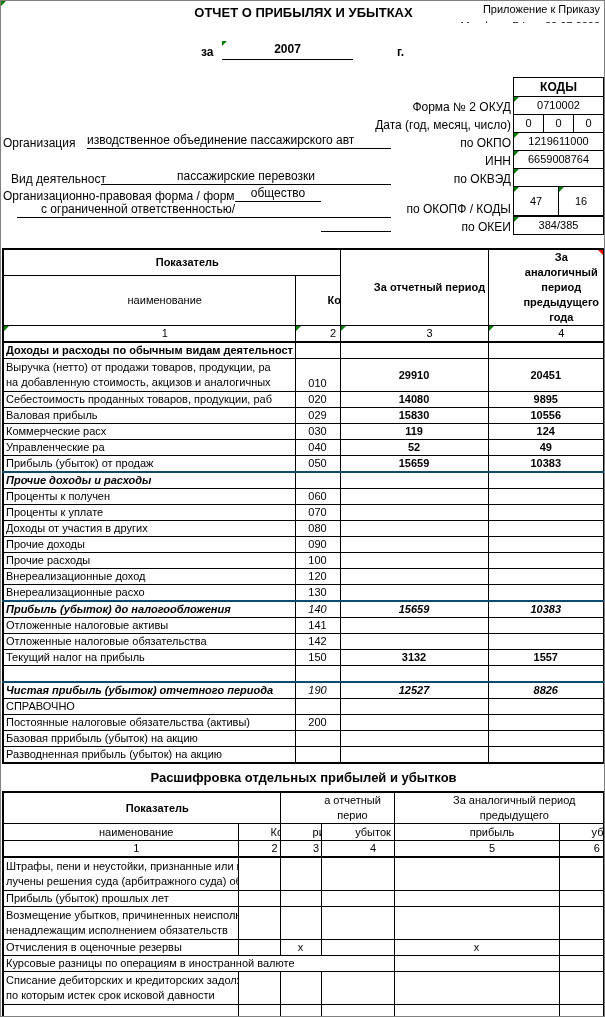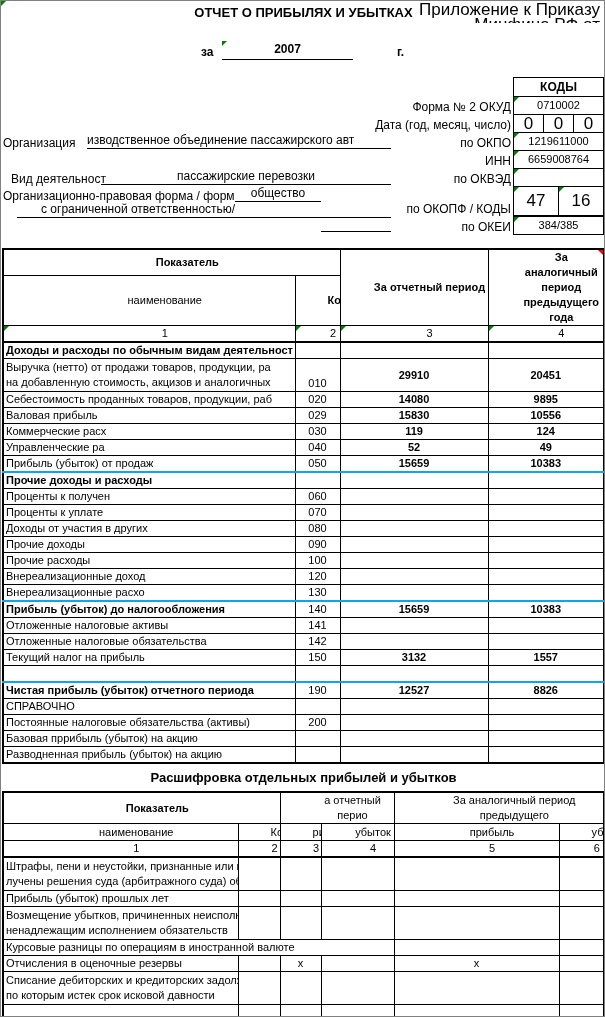--- a/index.html
+++ b/index.html
@@ -1,39 +1,39 @@
 <!DOCTYPE html>
 <html style="--grn: #008000; --red: #ff0000;"><head>
 <meta charset="utf-8">
 <style>
   :root{ --grn:#008000; --red:#ff0000; }
   *{margin:0;padding:0;box-sizing:border-box;}
   body{background:#fff;font-family:"Liberation Sans","DejaVu Sans",sans-serif;color:#000;}
   .page{position:relative;width:605px;height:1017px;border:1px solid #808080;background:#fff;overflow:hidden;}
   .abs{position:absolute;}
   .b{font-weight:bold;}
-  .f11{font-size:17px;line-height:15px;}
+  .f11{font-size:11px;line-height:15px;}
   .f12{font-size:12px;line-height:16px;}
   .f13{font-size:13px;line-height:17px;}
   .rt{text-align:right;}
   .ct{text-align:center;}
   .box{position:absolute;border:1px solid #000;text-align:center;font-size:11px;line-height:16px;overflow:hidden;}
   .ul{border-bottom:1px solid #000;}
   .clip{white-space:nowrap;overflow:hidden;}
   .tri-g{position:absolute;left:0;top:0;width:0;height:0;border-top:5px solid var(--grn);border-right:5px solid transparent;}
   .tri-r{position:absolute;right:0;top:0;width:0;height:0;border-top:5px solid var(--red);border-left:5px solid transparent;}
   table{border-collapse:collapse;table-layout:fixed;font-size:11px;}
   .rpt{position:absolute;left:1px;width:601px;border:2px solid #000;}
   .rpt td{border:1px solid #000;height:16px;line-height:15px;padding:0 1px;vertical-align:middle;position:relative;overflow:hidden;}
   .rpt td.n{text-align:left;padding-left:2px;white-space:nowrap;}
   .rpt td.cd{text-align:center;}
   .rpt td.v{text-align:center;font-weight:bold;margin-left:24px;}
   .rpt thead td{text-align:center;padding-left:32px;}
   .rpt tr.nums td{border-bottom:2px solid #000;}
-  .rpt tr.tt td{border-top:2px solid #0ea5e9;}
+  .rpt tr.tt td{border-top:2px solid #0c4a6e;font-style:italic;}
   .rpt td.h2l{height:33px;}
   .rpt td.vb{vertical-align:bottom;}
   .rpt td.ovf{overflow:visible;white-space:nowrap;z-index:3;border-right:hidden;}
   .rpt td.brh{border-right:hidden;}
   .annex2wrap{height:7px;overflow:hidden;}
 </style>
 </head>
 <body>
 
 <div class="page">
@@ -355,33 +355,33 @@
             <div>Возмещение убытков, причиненных неисполнени</div>
             <div>ненадлежащим исполнением обязательств</div>
           </td>
           <td class="cd"></td>
           <td class="cd"></td>
           <td class="cd"></td>
           <td class="cd"></td>
           <td class="cd"></td>
         </tr>
         <tr>
+          <td class="n">Отчисления в оценочные резервы</td>
+          <td class="cd"></td>
+          <td class="cd">х</td>
+          <td class="cd"></td>
+          <td class="cd">х</td>
+          <td class="cd"></td>
+        </tr>
+        <tr>
           <td class="n ovf" style="border-right: hidden;">Курсовые разницы по операциям в иностранной валюте</td>
           <td class="cd brh"></td>
           <td class="cd brh"></td>
           <td class="cd"></td>
           <td class="cd"></td>
-          <td class="cd"></td>
-        </tr>
-        <tr>
-          <td class="n">Отчисления в оценочные резервы</td>
-          <td class="cd"></td>
-          <td class="cd">х</td>
-          <td class="cd"></td>
-          <td class="cd">х</td>
           <td class="cd"></td>
         </tr>
         <tr>
           <td class="n h2l">
             <div>Списание дебиторских и кредиторских задолжен</div>
             <div>по которым истек срок исковой давности</div>
           </td>
           <td class="cd"></td>
           <td class="cd"></td>
           <td class="cd"></td>

